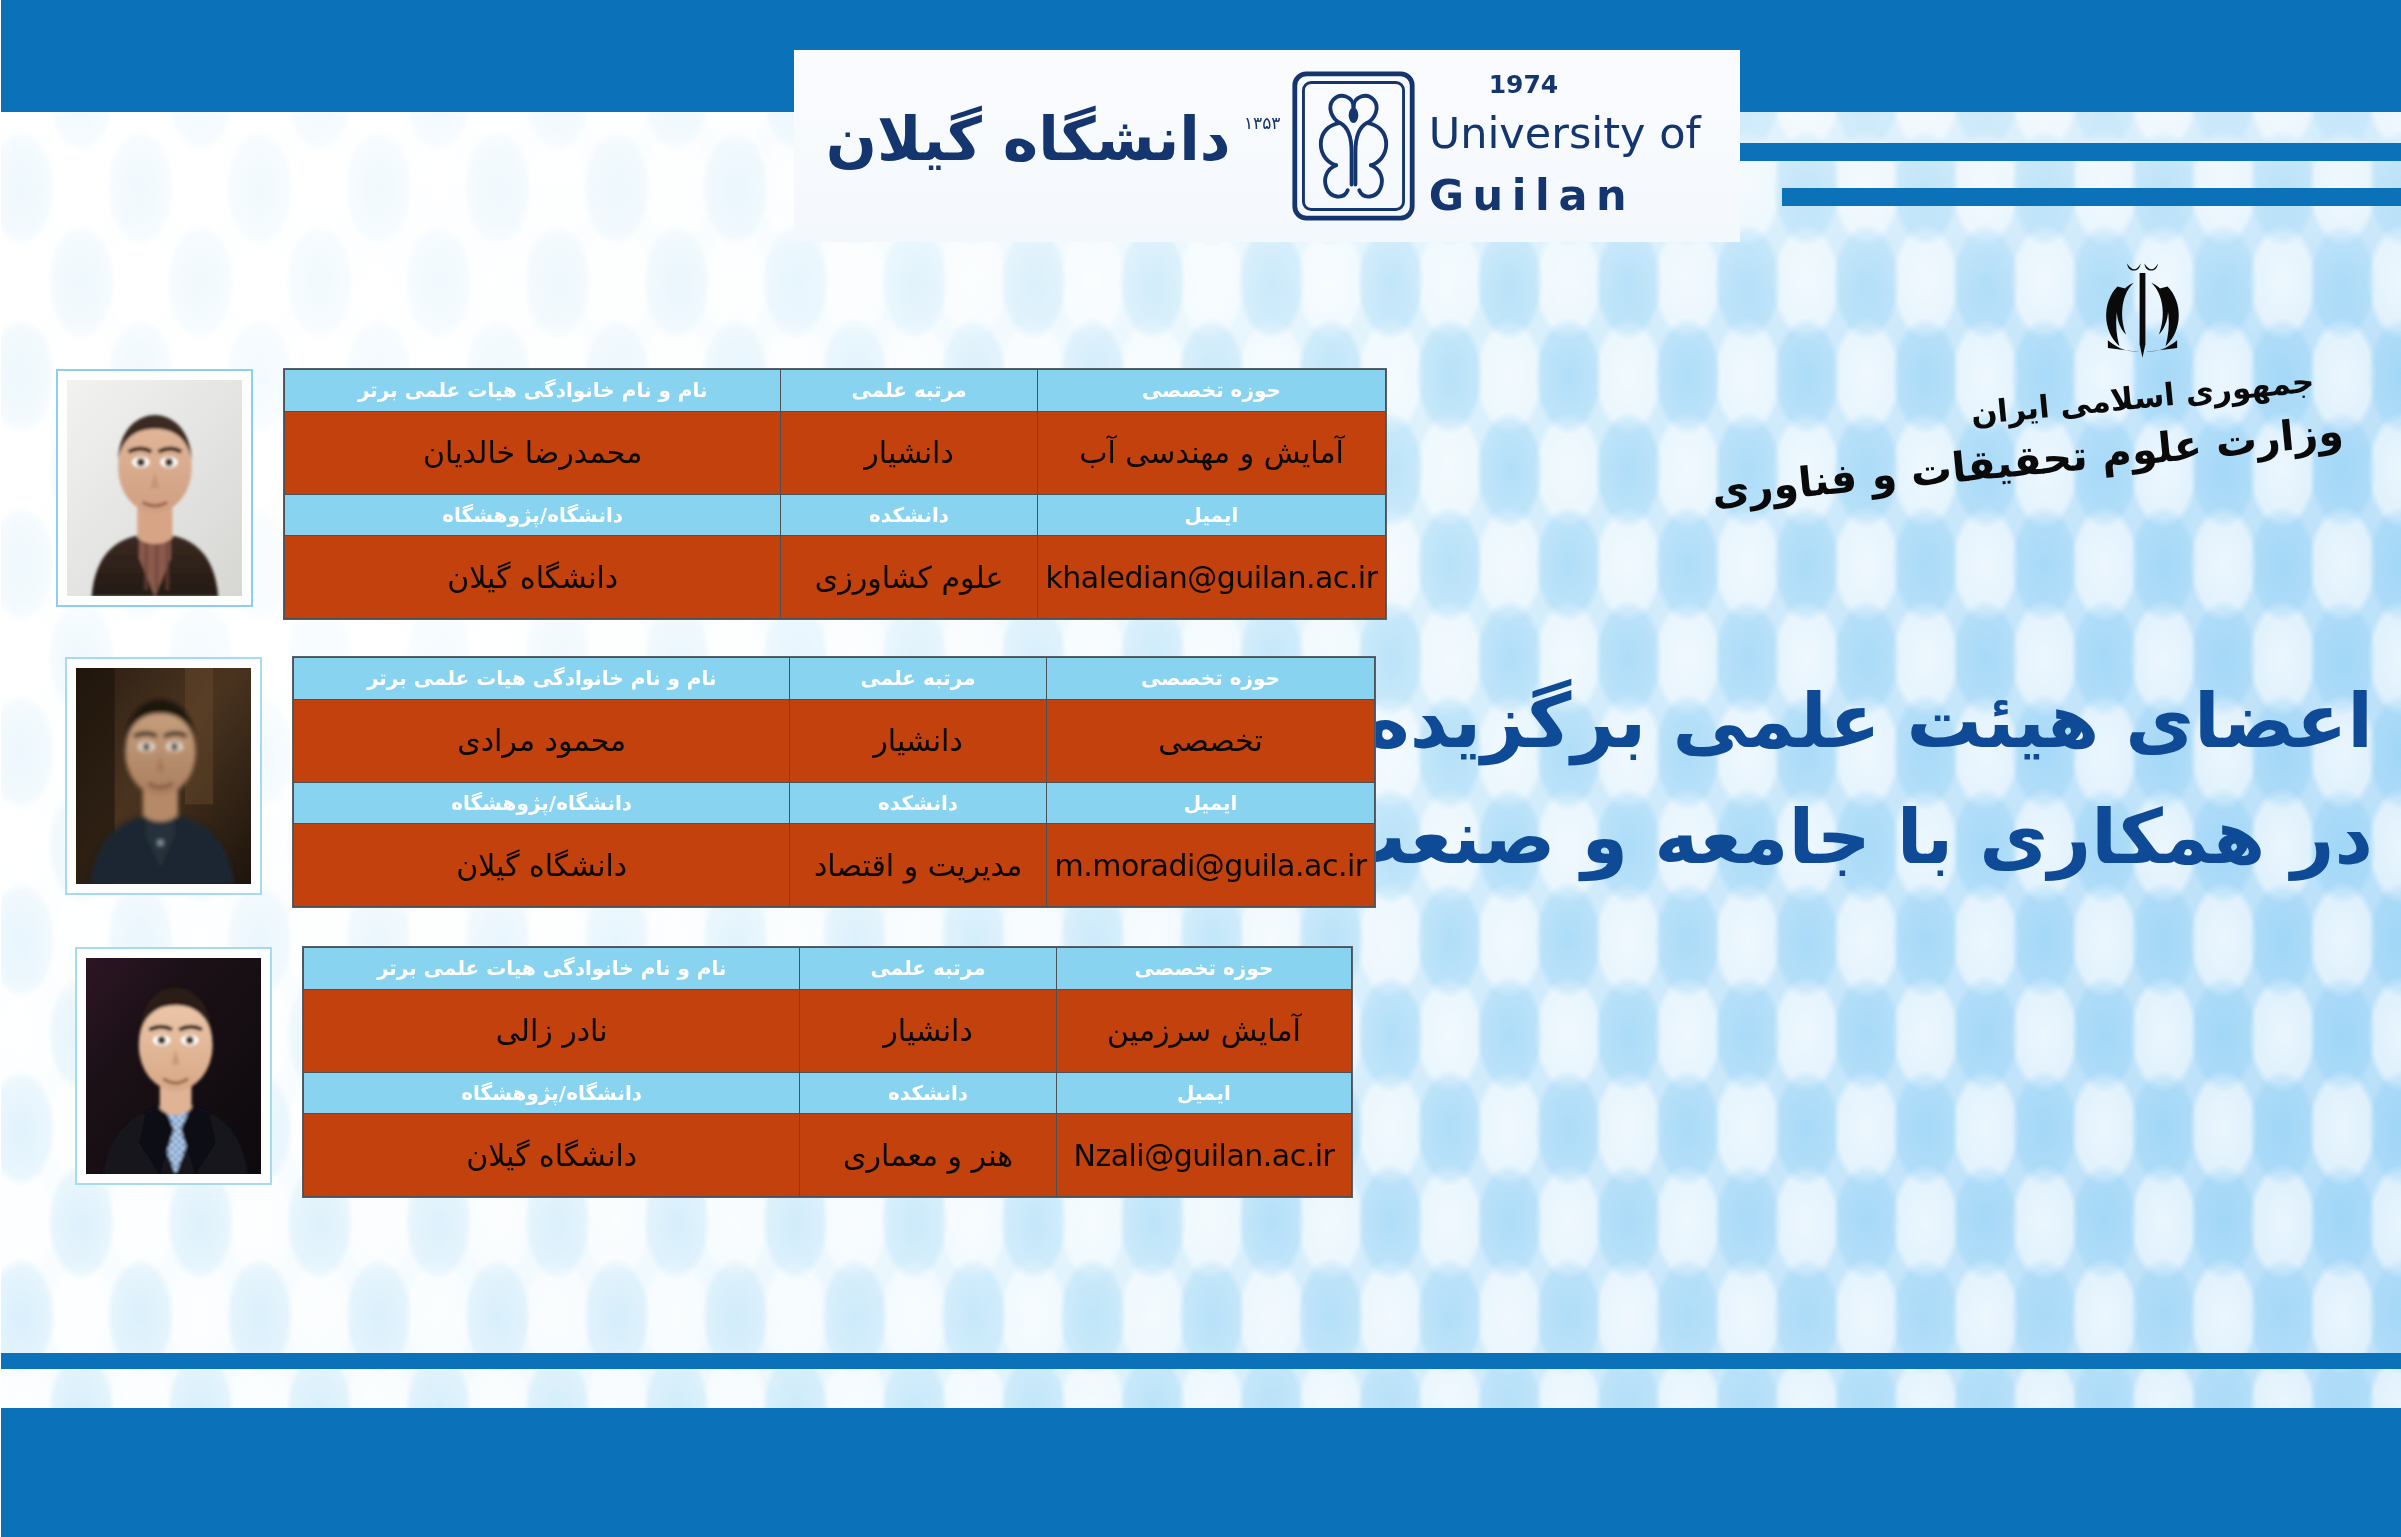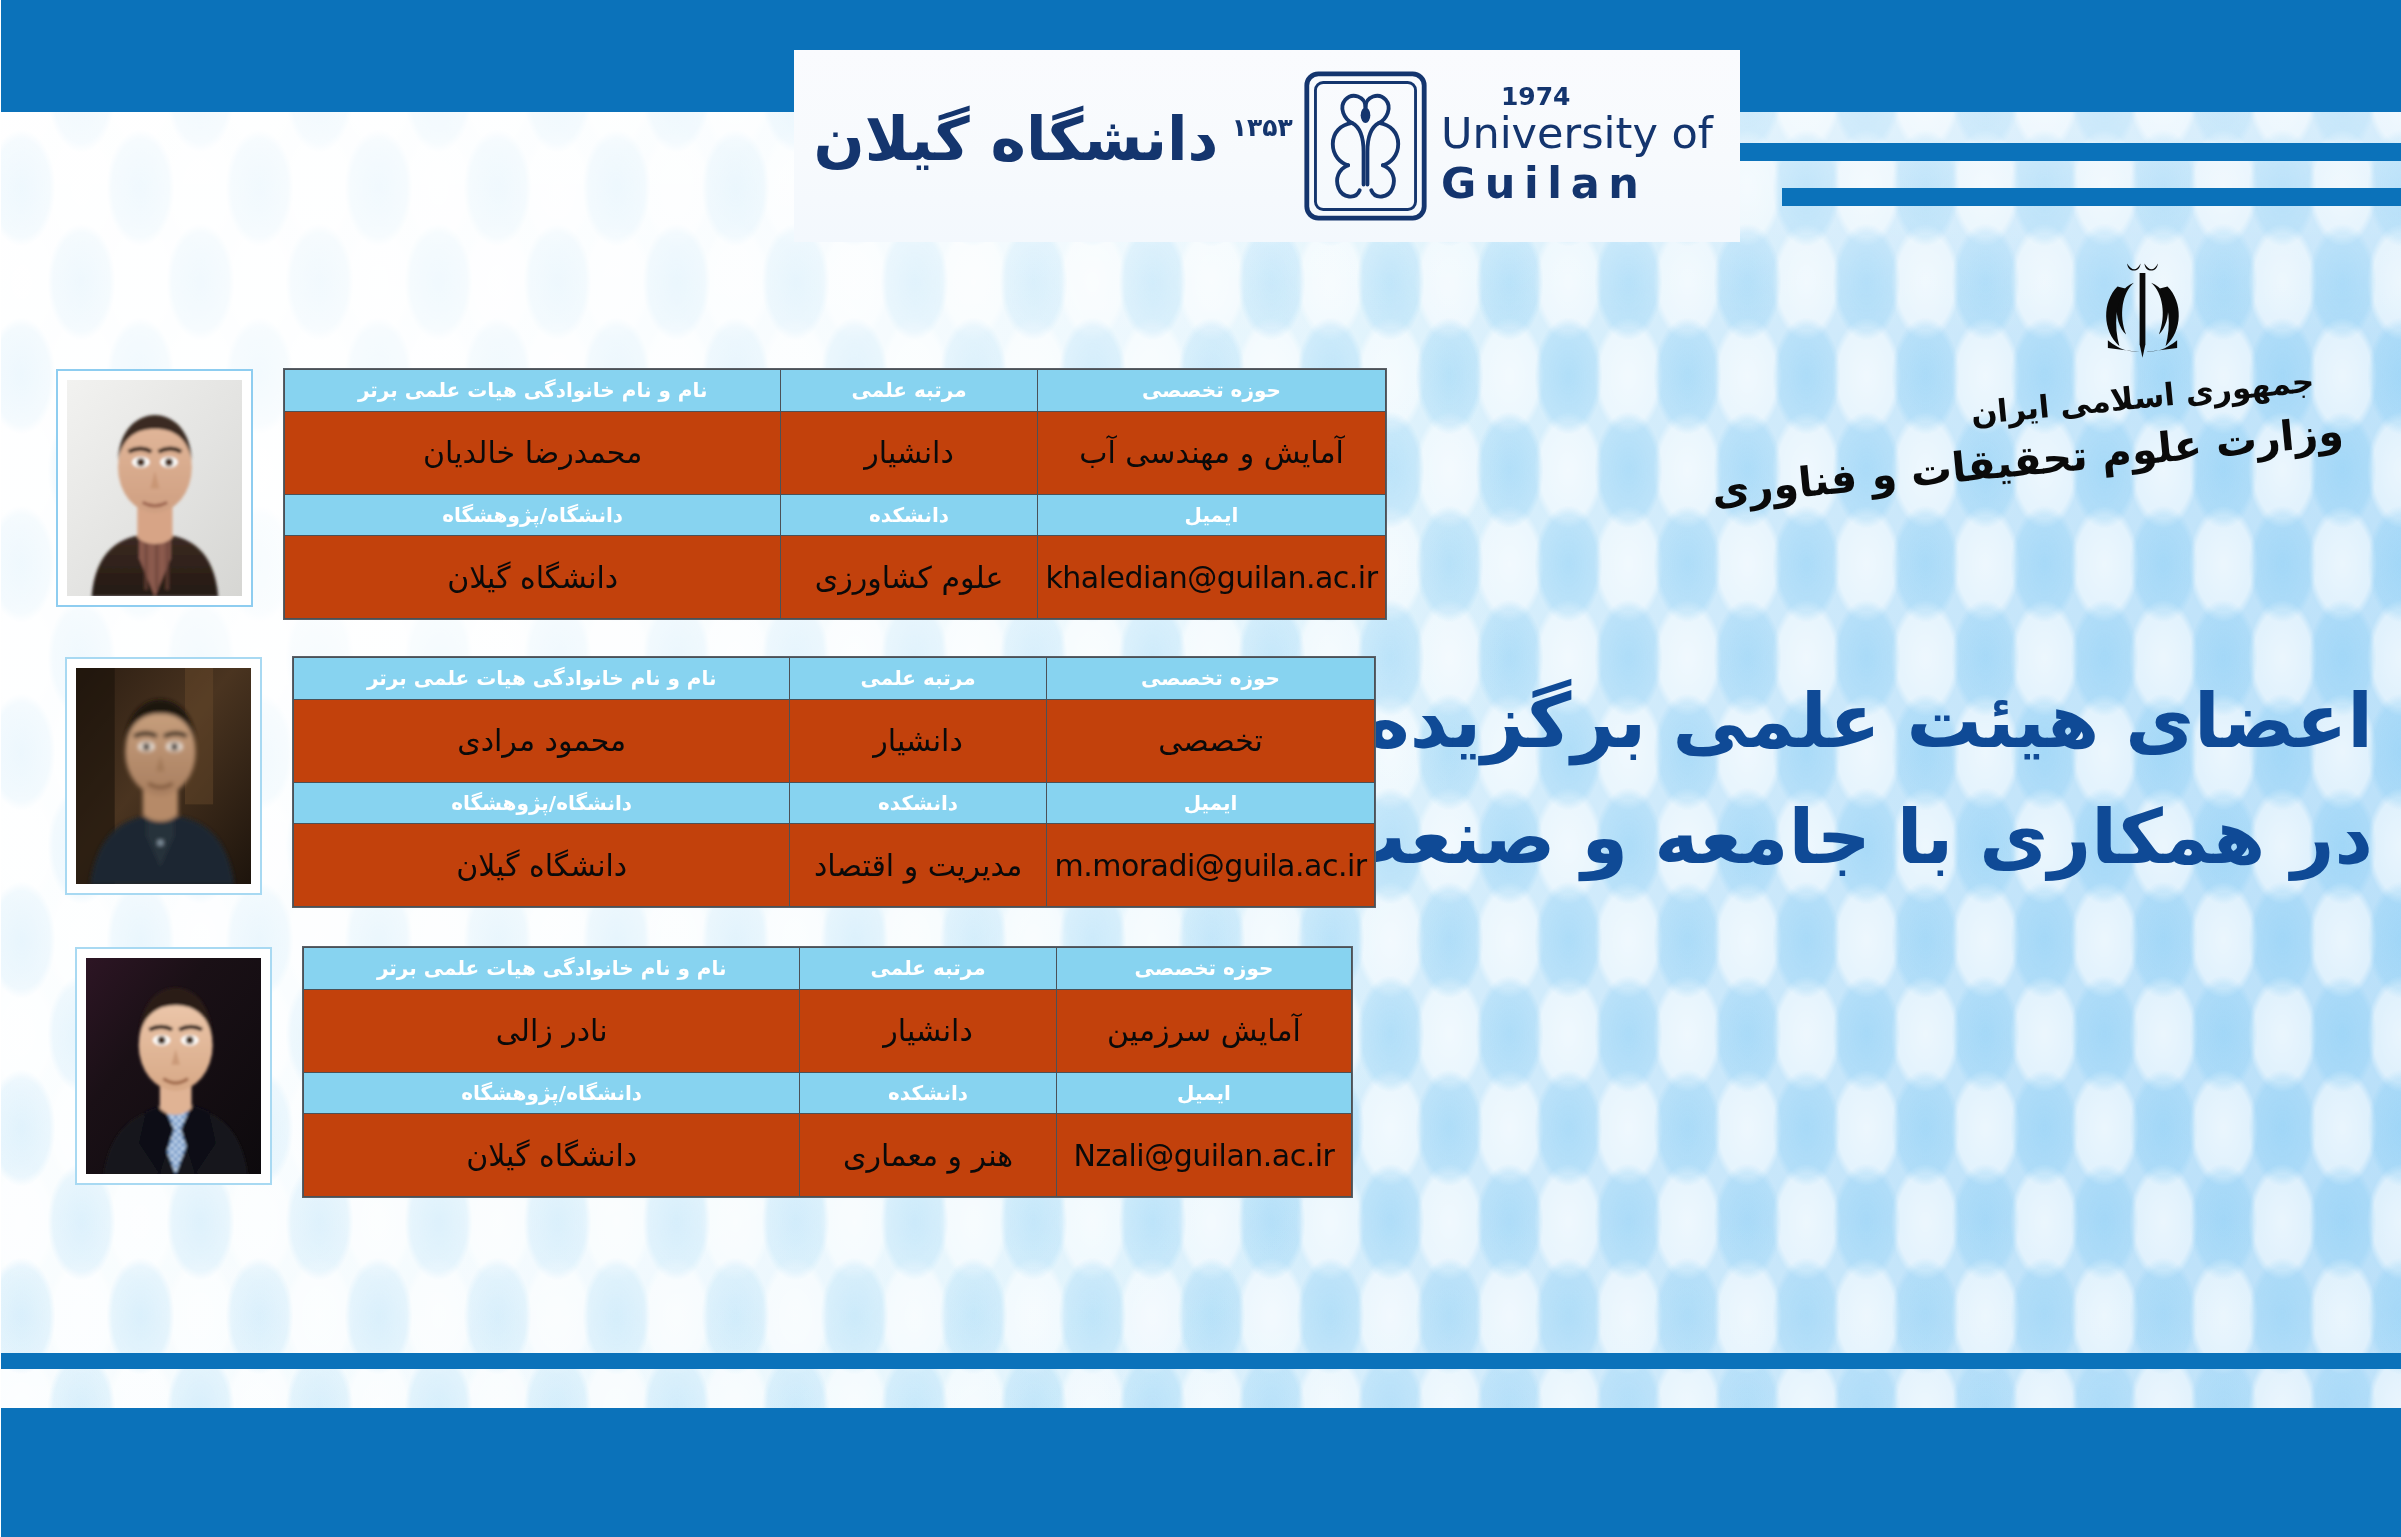--- a/index.html
+++ b/index.html
@@ -79,28 +79,28 @@
   .logo-fa{
     font-family:"DejaVu Sans","Liberation Sans",sans-serif;
     color:#14356e;
     font-size:60px;font-weight:700;
     line-height:1;
     letter-spacing:-1px;
     padding:0 9.6px 13.4px 5.8px;
     white-space:nowrap;
   }
   .logo-year-fa{
-    color:#14356e;font-size:25px;font-weight:700;
+    color:#14356e;font-size:17px;font-weight:400;
     align-self:flex-start;margin-top:63px;padding:0 3.8px;
     white-space:nowrap;
   }
   .logo-mark{width:127px;height:154px;flex:0 0 auto;margin:0 5.8px;}
   .logo-en{
     display:flex;flex-direction:column;align-items:flex-start;
-    direction:ltr;padding:0 13.4px 0 5.8px;
+    direction:ltr;padding:0 13.4px 0 5.8px;gap:12px;
   }
   .logo-year-en{color:#14356e;font-size:25px;font-weight:700;margin-left:60px;line-height:1;}
   .logo-en-1{color:#14356e;font-size:43px;font-weight:400;line-height:1.14;white-space:nowrap;}
   .logo-en-2{color:#14356e;font-size:43px;font-weight:700;letter-spacing:8.6px;line-height:1.14;white-space:nowrap;}
 
   
   .ministry{
     position:absolute;left:1941px;top:248px;width:403px;
     text-align:center;direction:rtl;
   }

